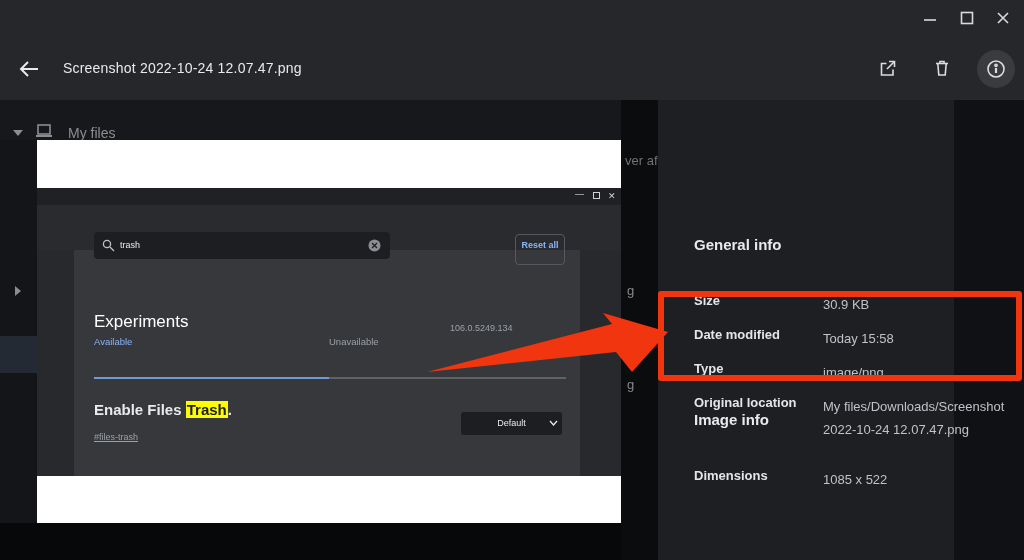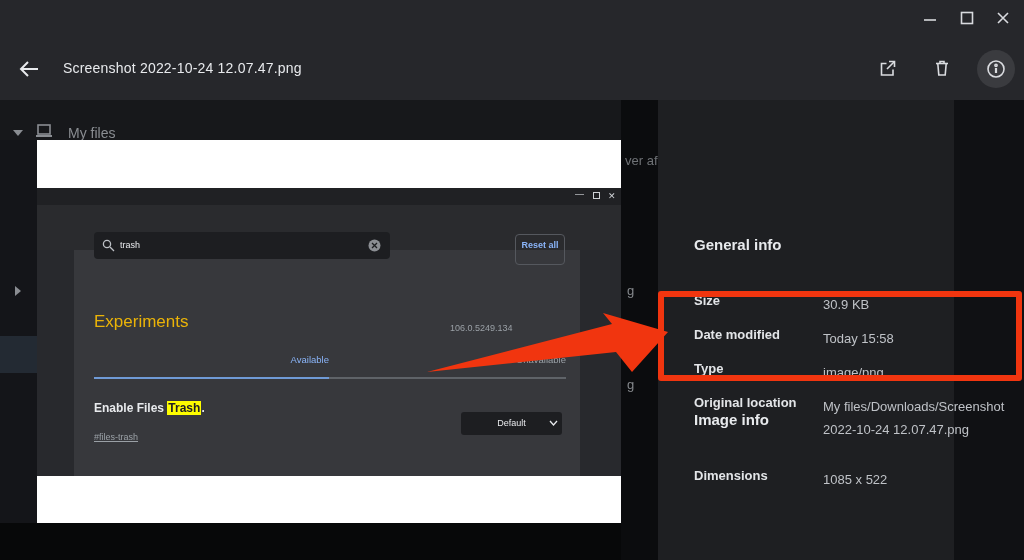--- a/index.html
+++ b/index.html
@@ -31,26 +31,26 @@
   #preview{left:37px;top:140px;width:584px;height:383px;background:#fff;z-index:3;}
   #flags-win{position:absolute;left:0;top:48px;width:584px;height:288px;background:#37383c;}
   #flags-titlebar{position:absolute;left:0;top:0;width:584px;height:17px;background:#202124;}
   #flags-toolbar{position:absolute;left:0;top:17px;width:584px;height:45px;background:#2a2b2e;}
   .fwc{position:absolute;color:#cfd2d6;font-size:9px;line-height:9px;}
   #flags-search{position:absolute;left:57px;top:27px;width:296px;height:27px;background:#1d1e21;border-radius:4px;}
   #flags-search-text{position:absolute;left:26px;top:8px;font-size:9px;color:#e8eaed;}
   #reset-all-btn{position:absolute;left:478px;top:29px;width:50px;height:31px;border:1px solid #55585e;border-radius:4px;color:#8ab4f8;font-size:9px;font-weight:700;text-align:center;line-height:20px;}
   #flags-margin-l{position:absolute;left:0;top:62px;width:37px;height:226px;background:#28292d;}
   #flags-margin-r{position:absolute;left:543px;top:62px;width:41px;height:226px;background:#28292d;}
-  #flags-heading{position:absolute;left:57px;top:124px;font-size:17px;color:#eab308;}
+  #flags-heading{position:absolute;left:57px;top:124px;font-size:17px;color:#ffffff;}
   #flags-version{position:absolute;left:413px;top:135px;width:107px;text-align:left;font-size:9px;color:#9aa0a6;}
-  .ftab{position:absolute;top:166px;font-size:9.5px;text-align:right;}
+  .ftab{position:absolute;top:148px;font-size:9.5px;text-align:left;}
   #tab-underline-blue{position:absolute;left:57px;top:189px;width:235px;height:2px;background:#6f9ad6;}
   #tab-underline-gray{position:absolute;left:292px;top:189px;width:237px;height:2px;background:#5f6368;}
-  #flag-title{position:absolute;left:57px;top:213px;font-size:12px;font-weight:700;color:#e8eaed;}
+  #flag-title{position:absolute;left:57px;top:213px;font-size:15px;font-weight:700;color:#e8eaed;}
   #flag-title .hl{background:#fdfd00;color:#202124;padding:0 1px;}
   #flag-desc{position:absolute;left:57px;top:229px;font-size:9px;color:#bec1c6;}
   #flag-link{position:absolute;left:57px;top:244px;font-size:9px;color:#9aa0a6;text-decoration:underline;}
   #flag-select{position:absolute;left:424px;top:224px;width:101px;height:23px;background:#1d1e21;border-radius:3px;color:#e8eaed;font-size:9px;text-align:center;line-height:23px;}
 
   
   #panel{left:658px;top:100px;width:296px;height:460px;background:#1e1f22;z-index:4;}
   .p-head{position:absolute;left:36px;font-size:15px;font-weight:700;color:#e8eaed;}
   .p-row{position:absolute;left:36px;width:320px;}
   .p-label{position:absolute;left:0;top:0;font-size:13px;font-weight:700;color:#e3e5e8;}

